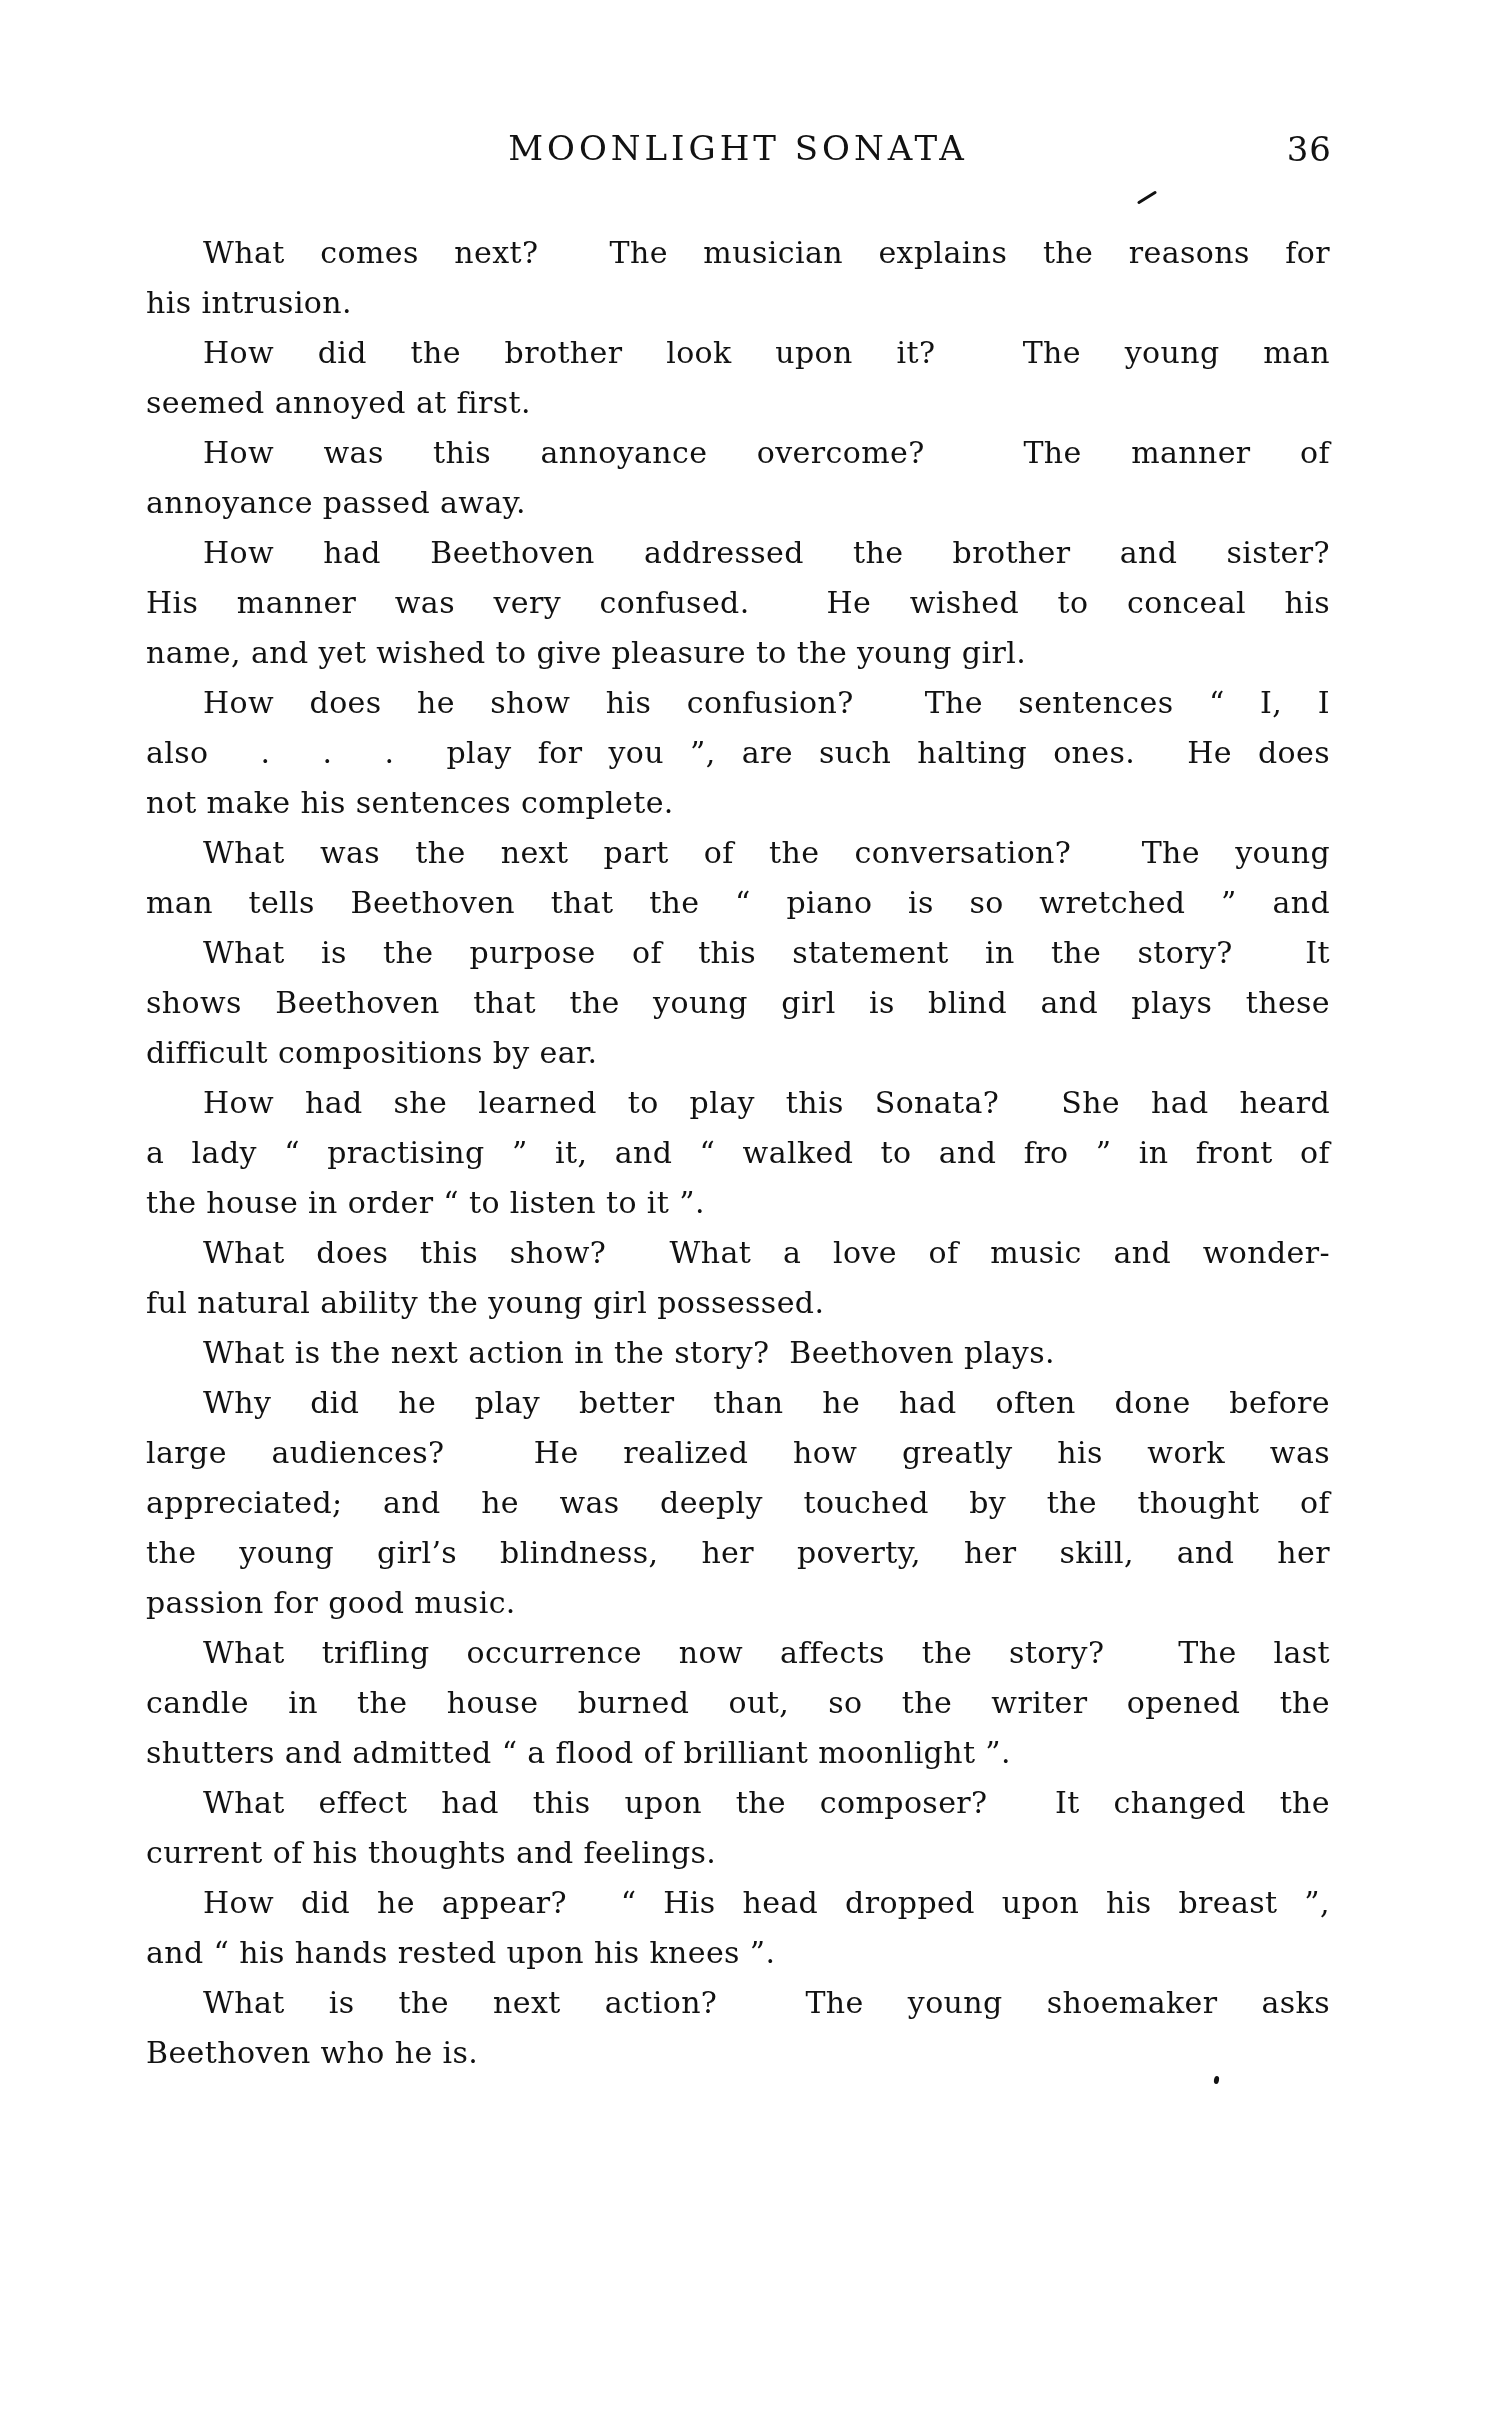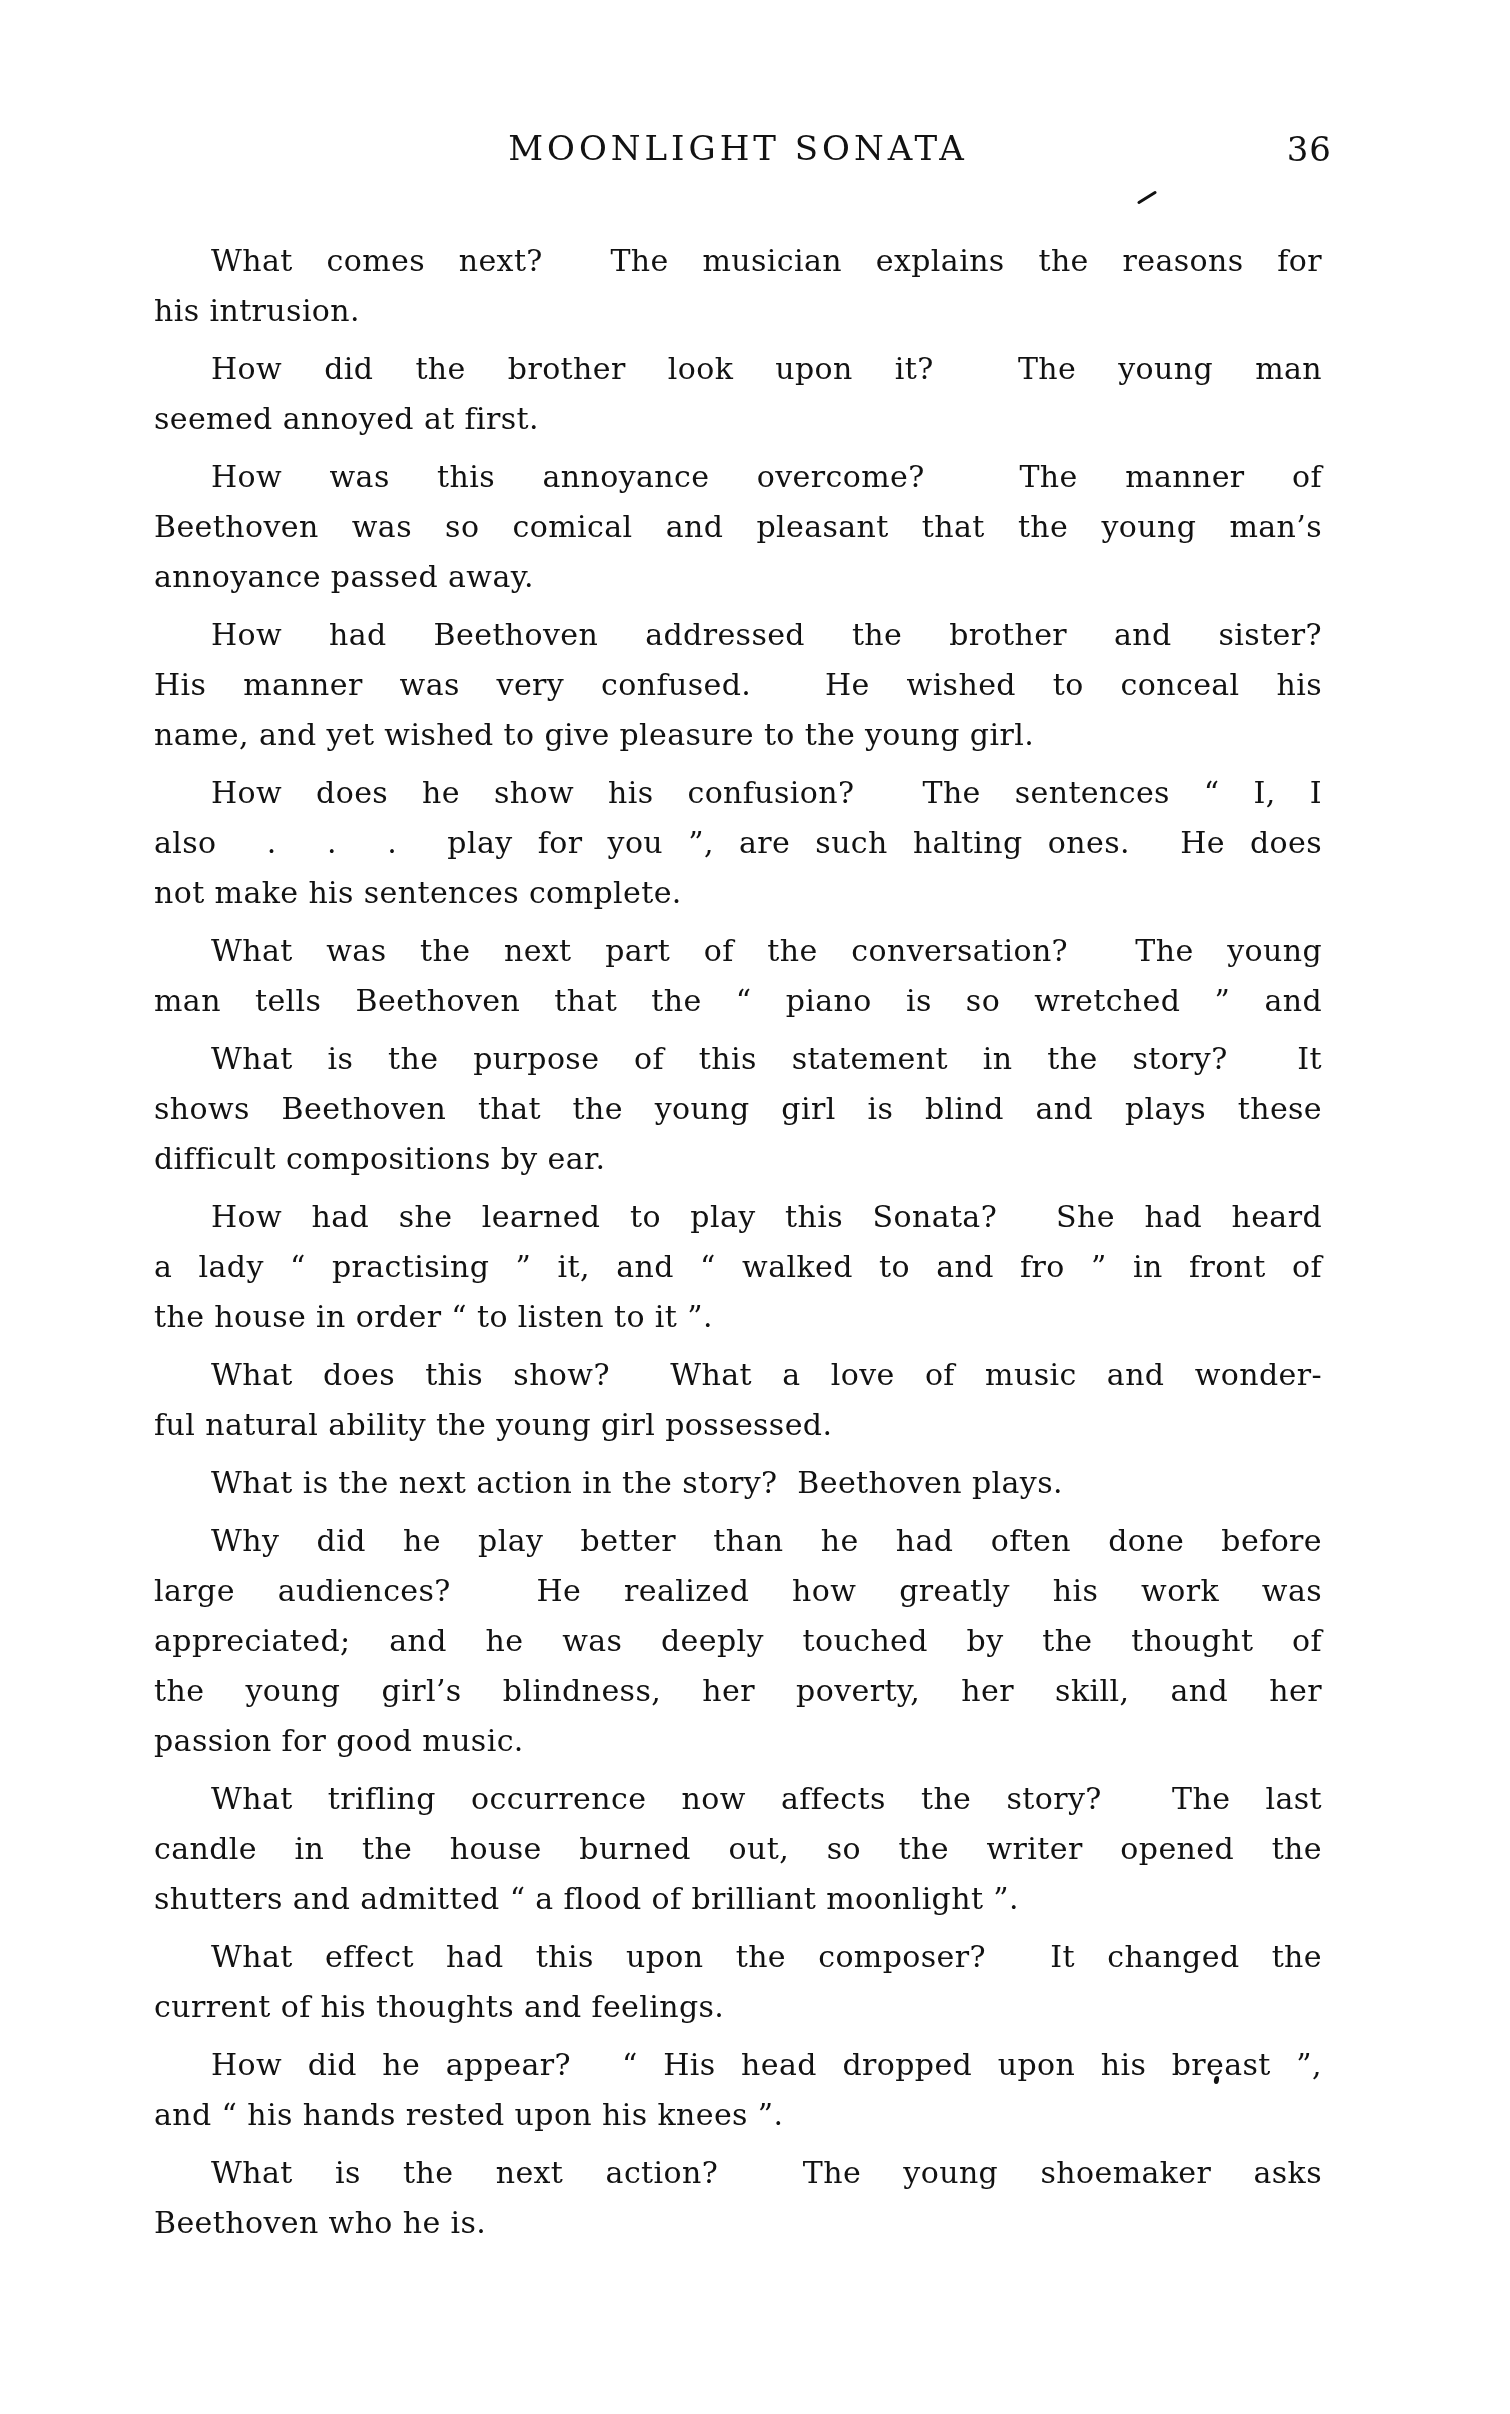--- a/index.html
+++ b/index.html
@@ -35,21 +35,21 @@
   }
   .page-body {
     position: absolute;
     top: 228px;
     left: 146px;
     width: 1184px;
     font-size: 30px;
     line-height: 50px;
     letter-spacing: 0.4px;
   }
-  .para { margin: 8px; }
+  .para { margin: 0; }
   .line {
     white-space: pre-wrap;
     text-align: left;
   }
   .line.first { text-indent: 57px; }
   .line.j {
     text-align: justify;
     text-align-last: justify;
     -moz-text-align-last: justify;
   }
@@ -89,21 +89,20 @@
       <div class="para">
         <div class="line first j">What comes next?  The musician explains the reasons for</div>
         <div class="line">his intrusion.</div>
       </div>
       <div class="para">
         <div class="line first j">How did the brother look upon it?  The young man</div>
         <div class="line">seemed annoyed at first.</div>
       </div>
       <div class="para">
         <div class="line first j">How was this annoyance overcome?  The manner of</div>
-        <div class="line j">Beethoven was so comical and pleasant that the young man’s</div>
         <div class="line">annoyance passed away.</div>
       </div>
       <div class="para">
         <div class="line first j">How had Beethoven addressed the brother and sister?</div>
         <div class="line j">His manner was very confused.  He wished to conceal his</div>
         <div class="line">name, and yet wished to give pleasure to the young girl.</div>
       </div>
       <div class="para">
         <div class="line first j">How does he show his confusion?  The sentences “ I, I</div>
         <div class="line j">also  .  .  .  play for you ”, are such halting ones.  He does</div>

